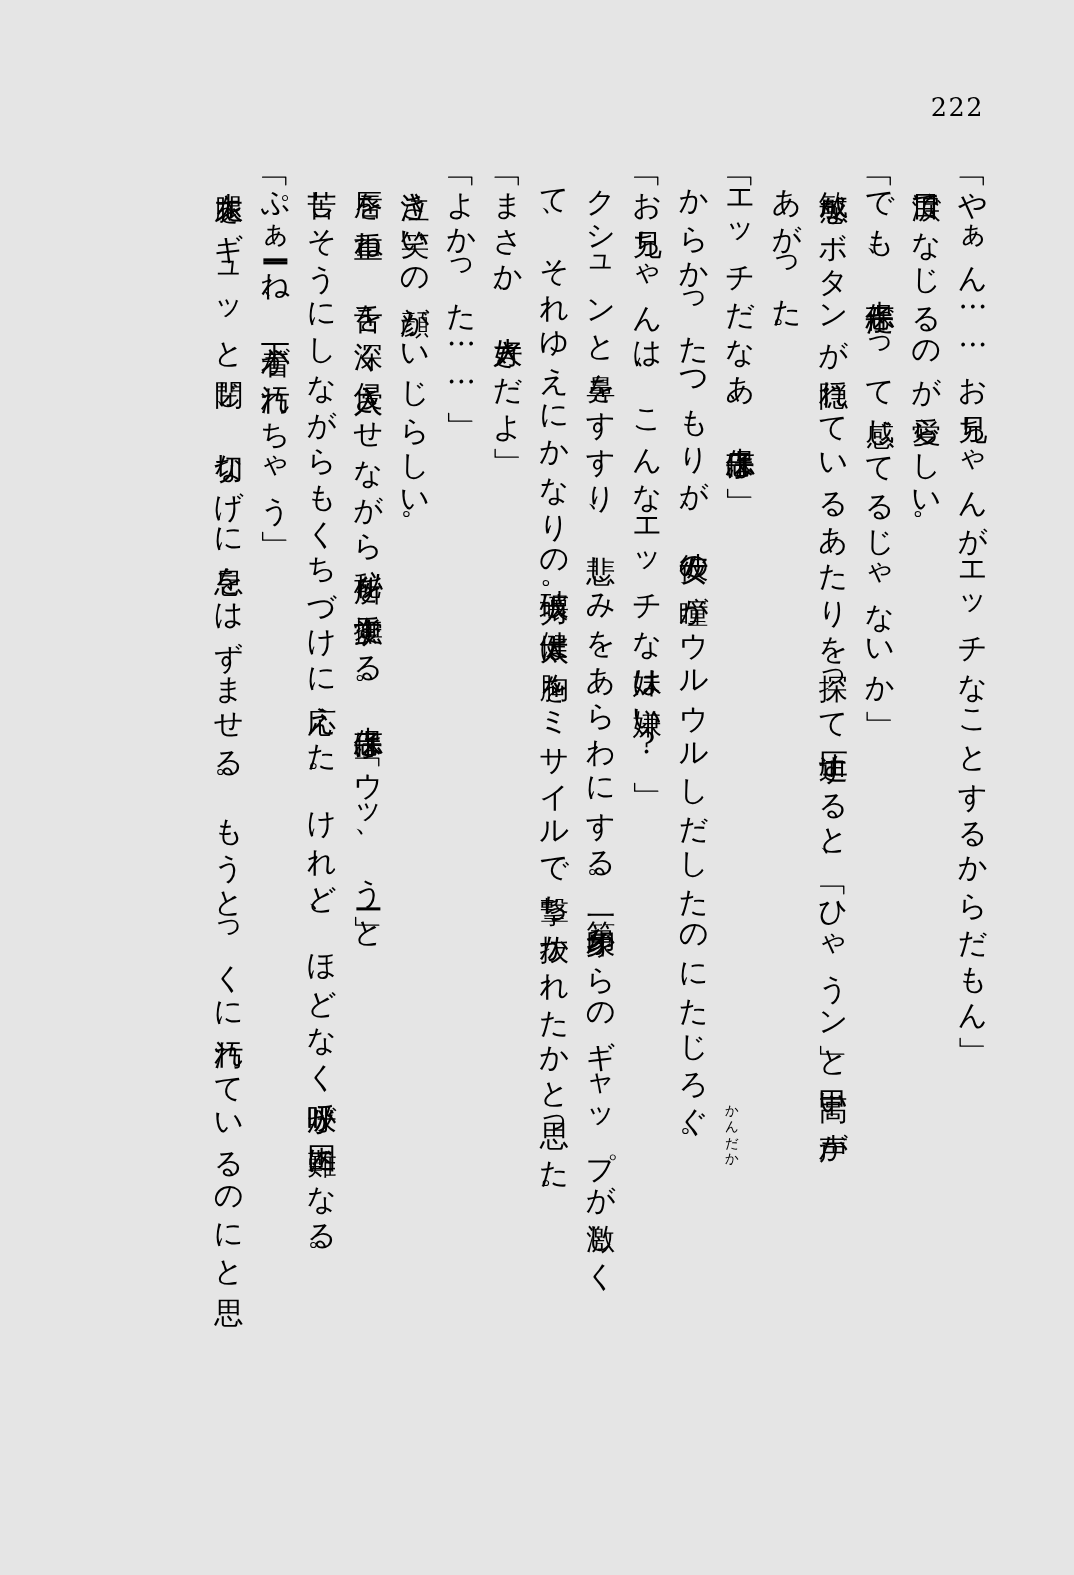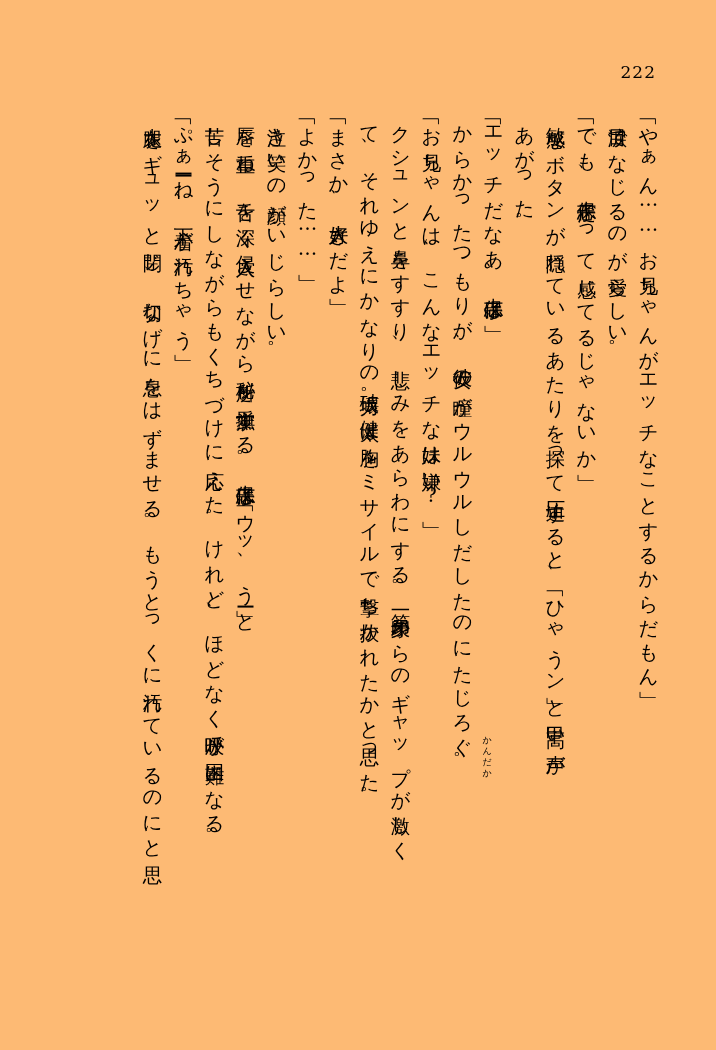--- a/index.html
+++ b/index.html
@@ -12,21 +12,21 @@
     height: 1050px;
     overflow: hidden;
     font-family: "DejaVu Serif", "Liberation Serif", serif;
     color: #000000;
   }
 
   #page {
     position: relative;
     width: 716px;
     height: 1050px;
-    background: #fdba74;
+    background: #e5e5e5;
   }
 
   
   #page-number {
     position: absolute;
     top: 62px;
     right: 60px;
     font-size: 17px;
     letter-spacing: 1px;
     font-family: "DejaVu Serif", "Liberation Serif", serif;

